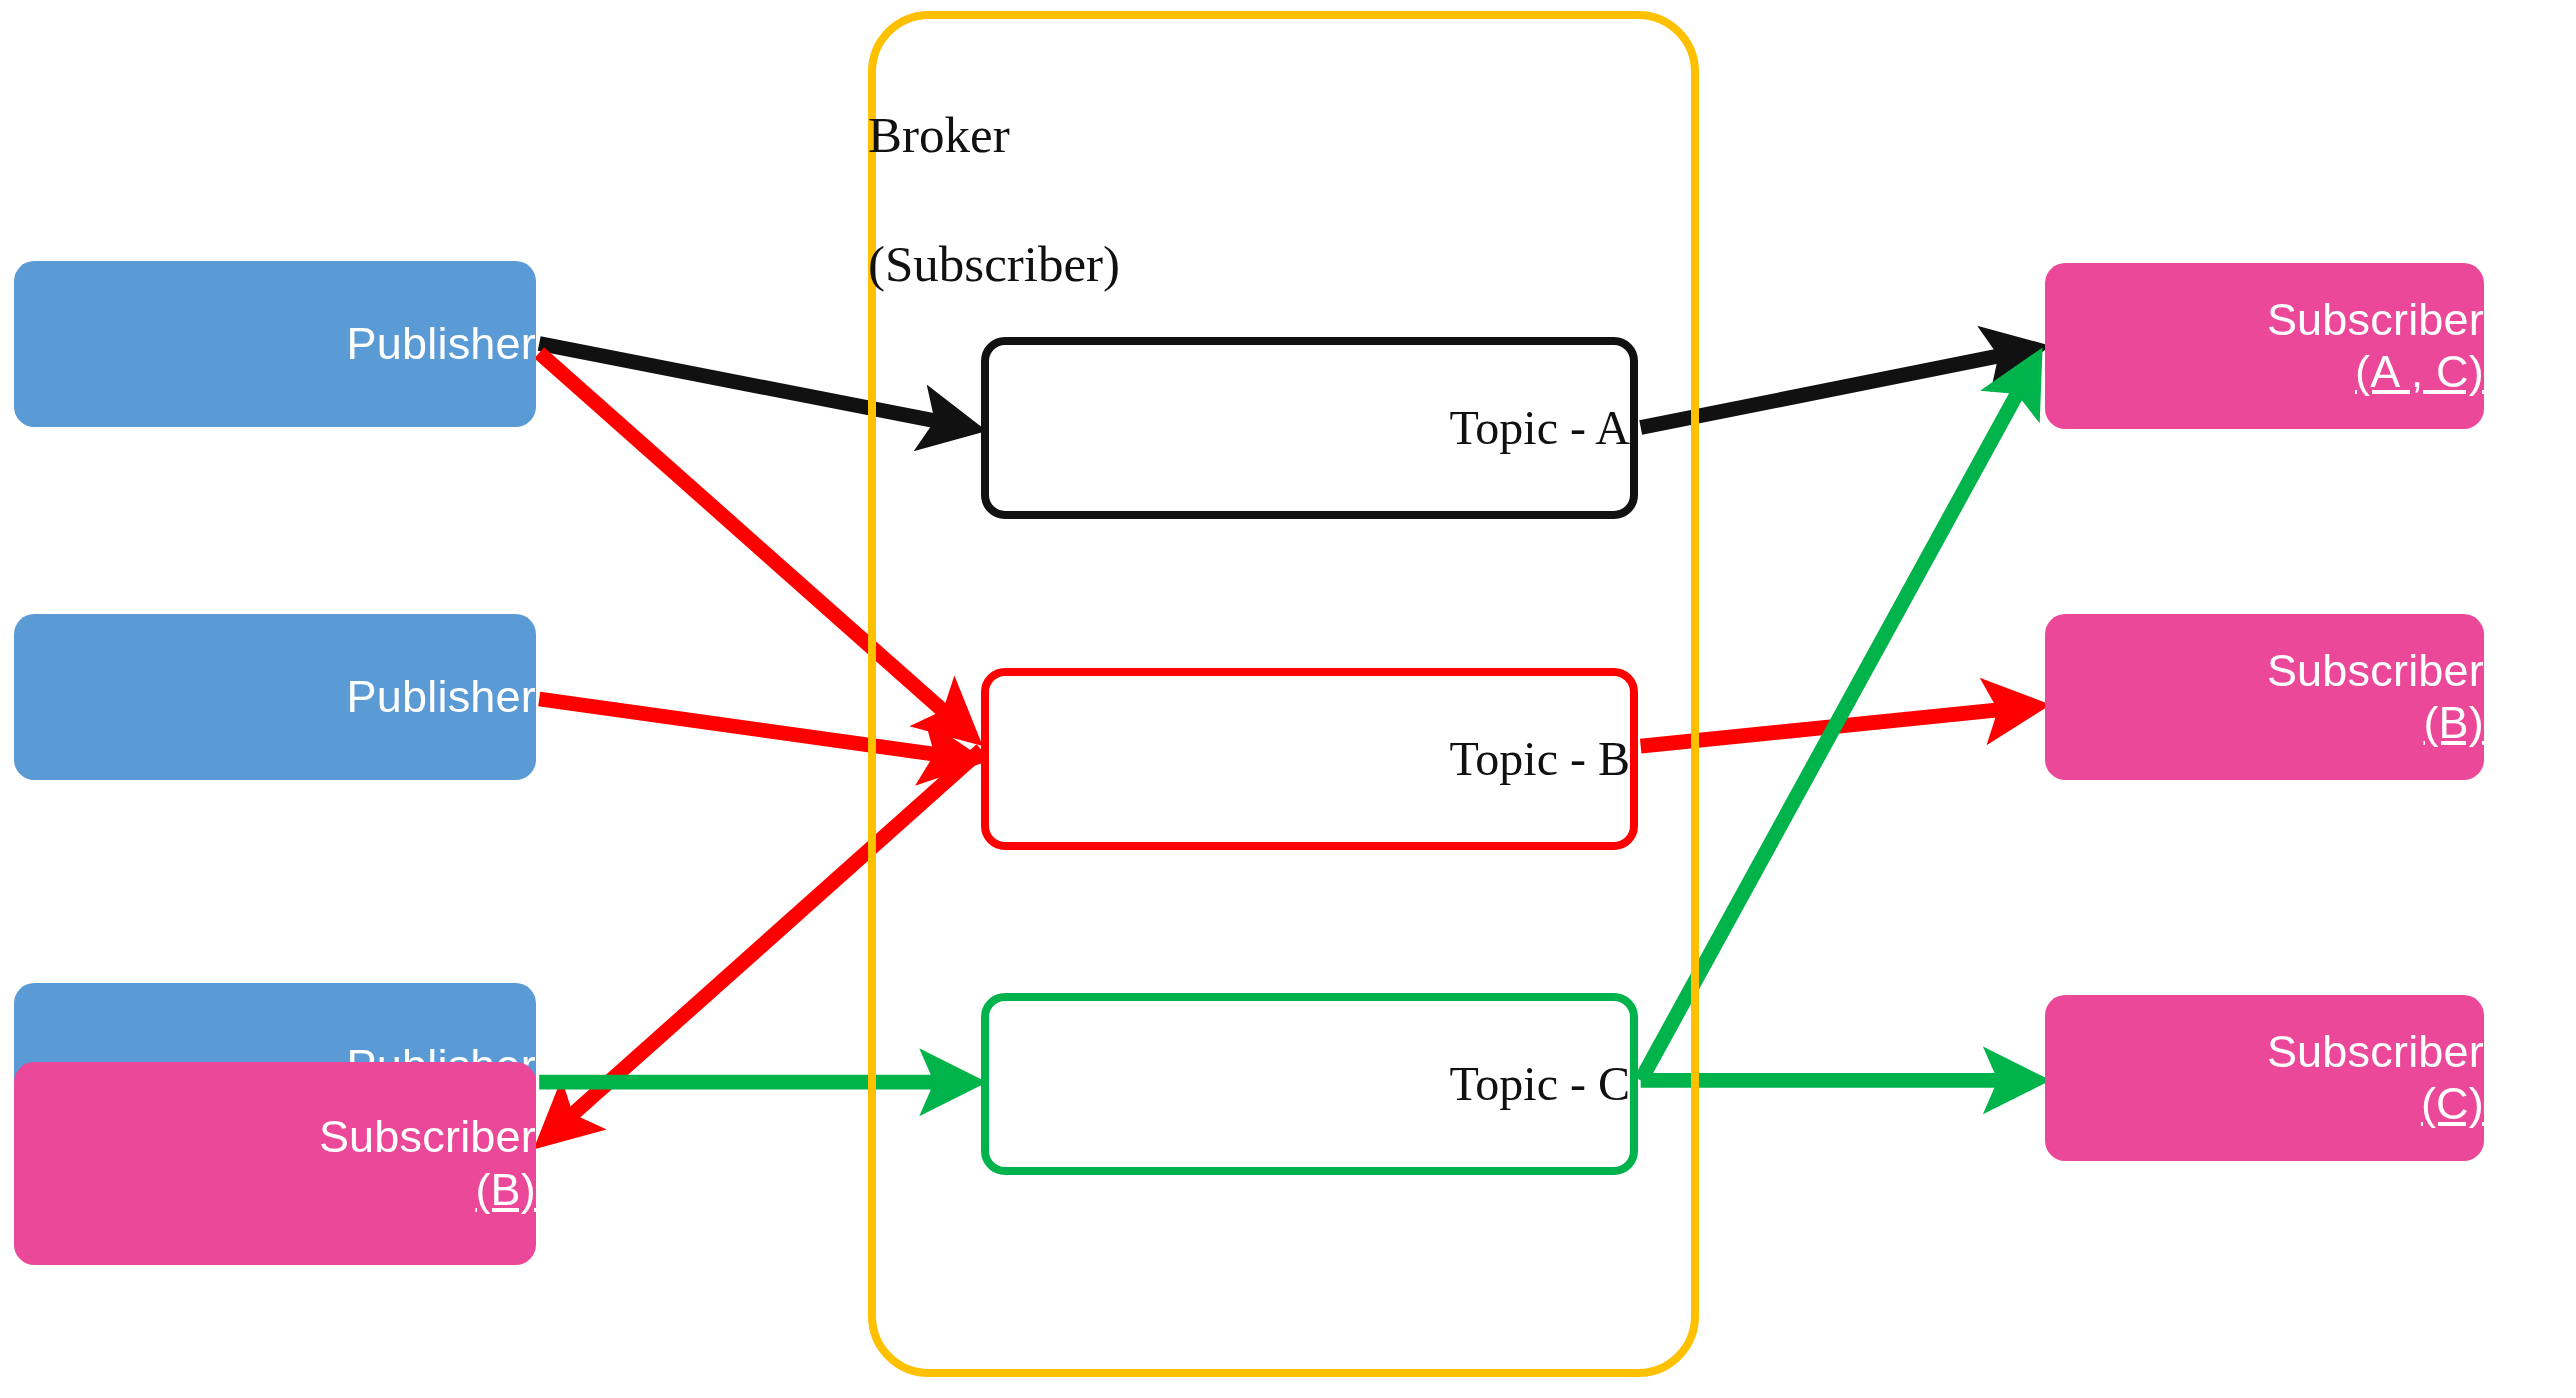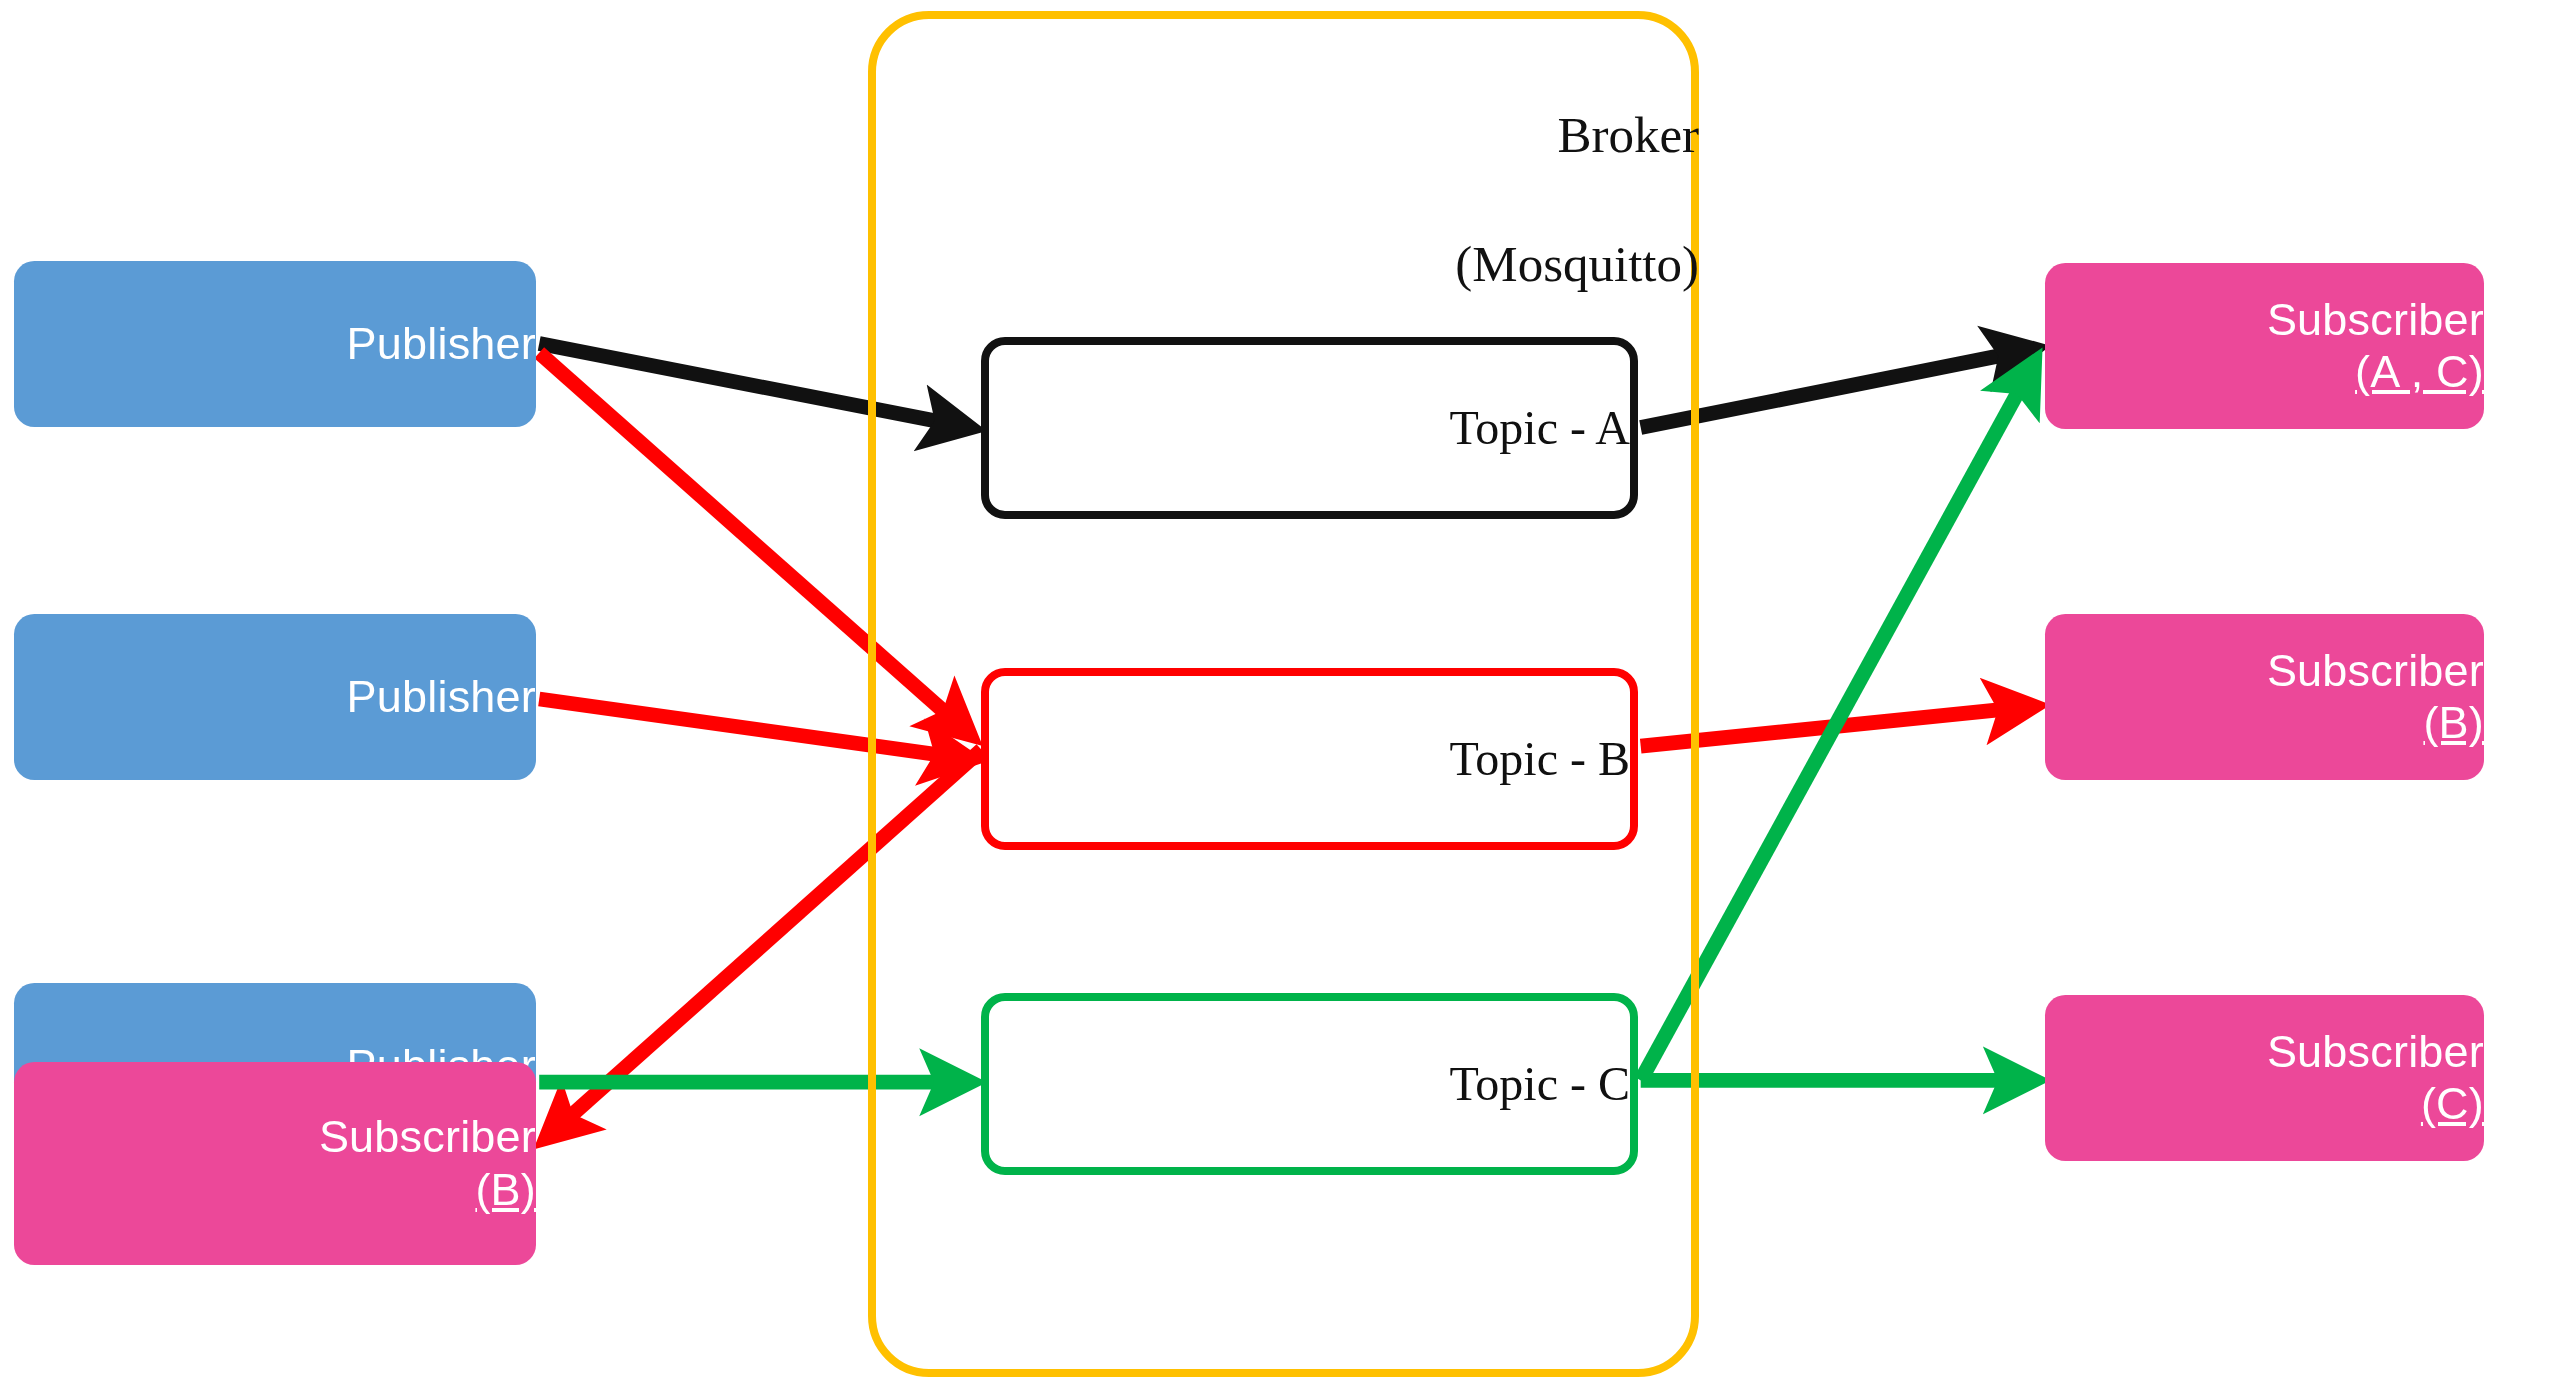--- a/index.html
+++ b/index.html
@@ -62,21 +62,21 @@
   
   #broker-container {
     position: absolute;
     box-sizing: border-box;
     border: 8.3px solid #FFC000;
     border-radius: 61px;
     background: transparent;
   }
   #broker-title {
     position: absolute;
-    text-align: right;
+    text-align: left;
     font-family: "Liberation Serif", serif;
     font-size: 51px;
     color: #111111;
     line-height: 1.26;
     white-space: pre-line;
   }
 
   .line2 { display: block; text-decoration: underline; }
   .lbl { display: block; }
 </style>
@@ -113,21 +113,21 @@
     <line x1="1777" y1="808" x2="2202" y2="765" stroke="#FF0000" stroke-width="16" marker-end="url(#ah-red)"></line>
 
     <line x1="1777" y1="1170" x2="2202" y2="1170" stroke="#00B34A" stroke-width="16" marker-end="url(#ah-green)"></line>
 
     <line x1="1777" y1="1170" x2="2203" y2="393" stroke="#00B34A" stroke-width="16" marker-end="url(#ah-green)"></line>
   </svg>
 
   <div id="broker-container" style="left: 868px; top: 11px; width: 831px; height: 1366px; border-radius: 61px;"></div>
   <div id="broker-title" style="left: 868px; top: 39px; width: 831px;">
     <span class="lbl">Broker</span>
-    <span class="lbl">(Mosquitto)</span>
+    <span class="lbl">(Subscriber)</span>
   </div>
 
   <div class="node topic topic-a" id="box-topic-a" style="left: 981px; top: 337px; width: 657px; height: 182px;">
     <span class="lbl">Topic - A</span>
   </div>
   <div class="node topic topic-b" id="box-topic-b" style="left: 981px; top: 668px; width: 657px; height: 182px;">
     <span class="lbl">Topic - B</span>
   </div>
   <div class="node topic topic-c" id="box-topic-c" style="left: 981px; top: 993px; width: 657px; height: 182px; font-family: Liberation Serif, serif;">
     <span class="lbl">Topic - C</span>

